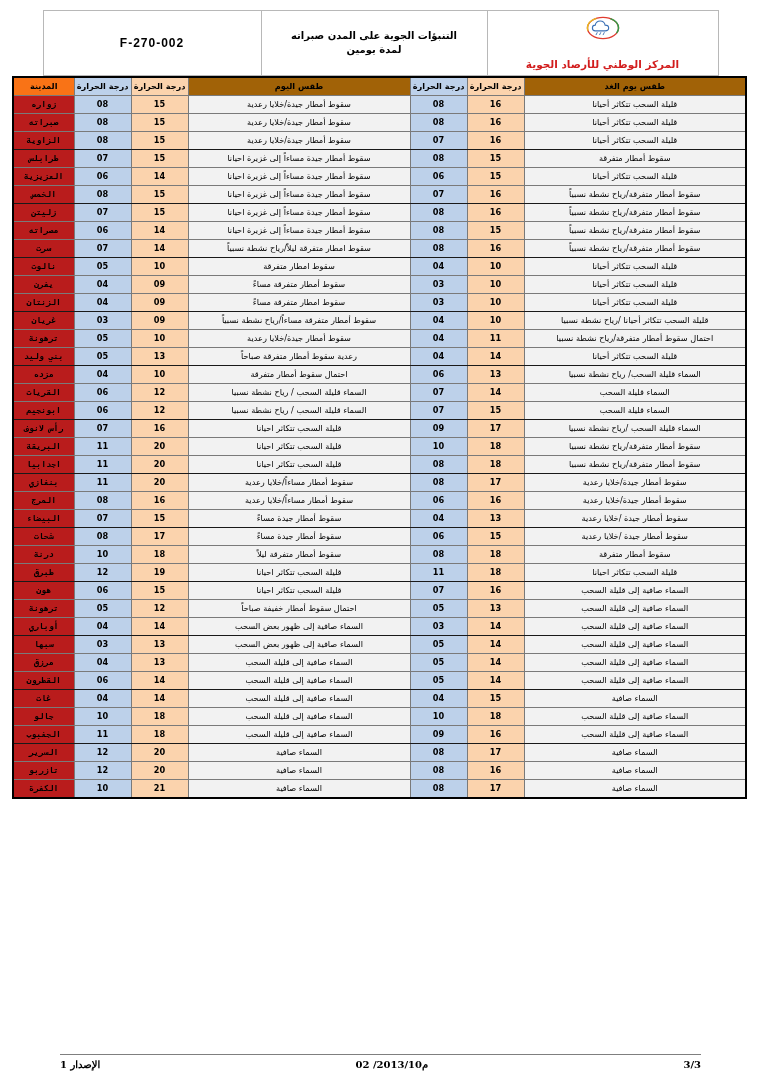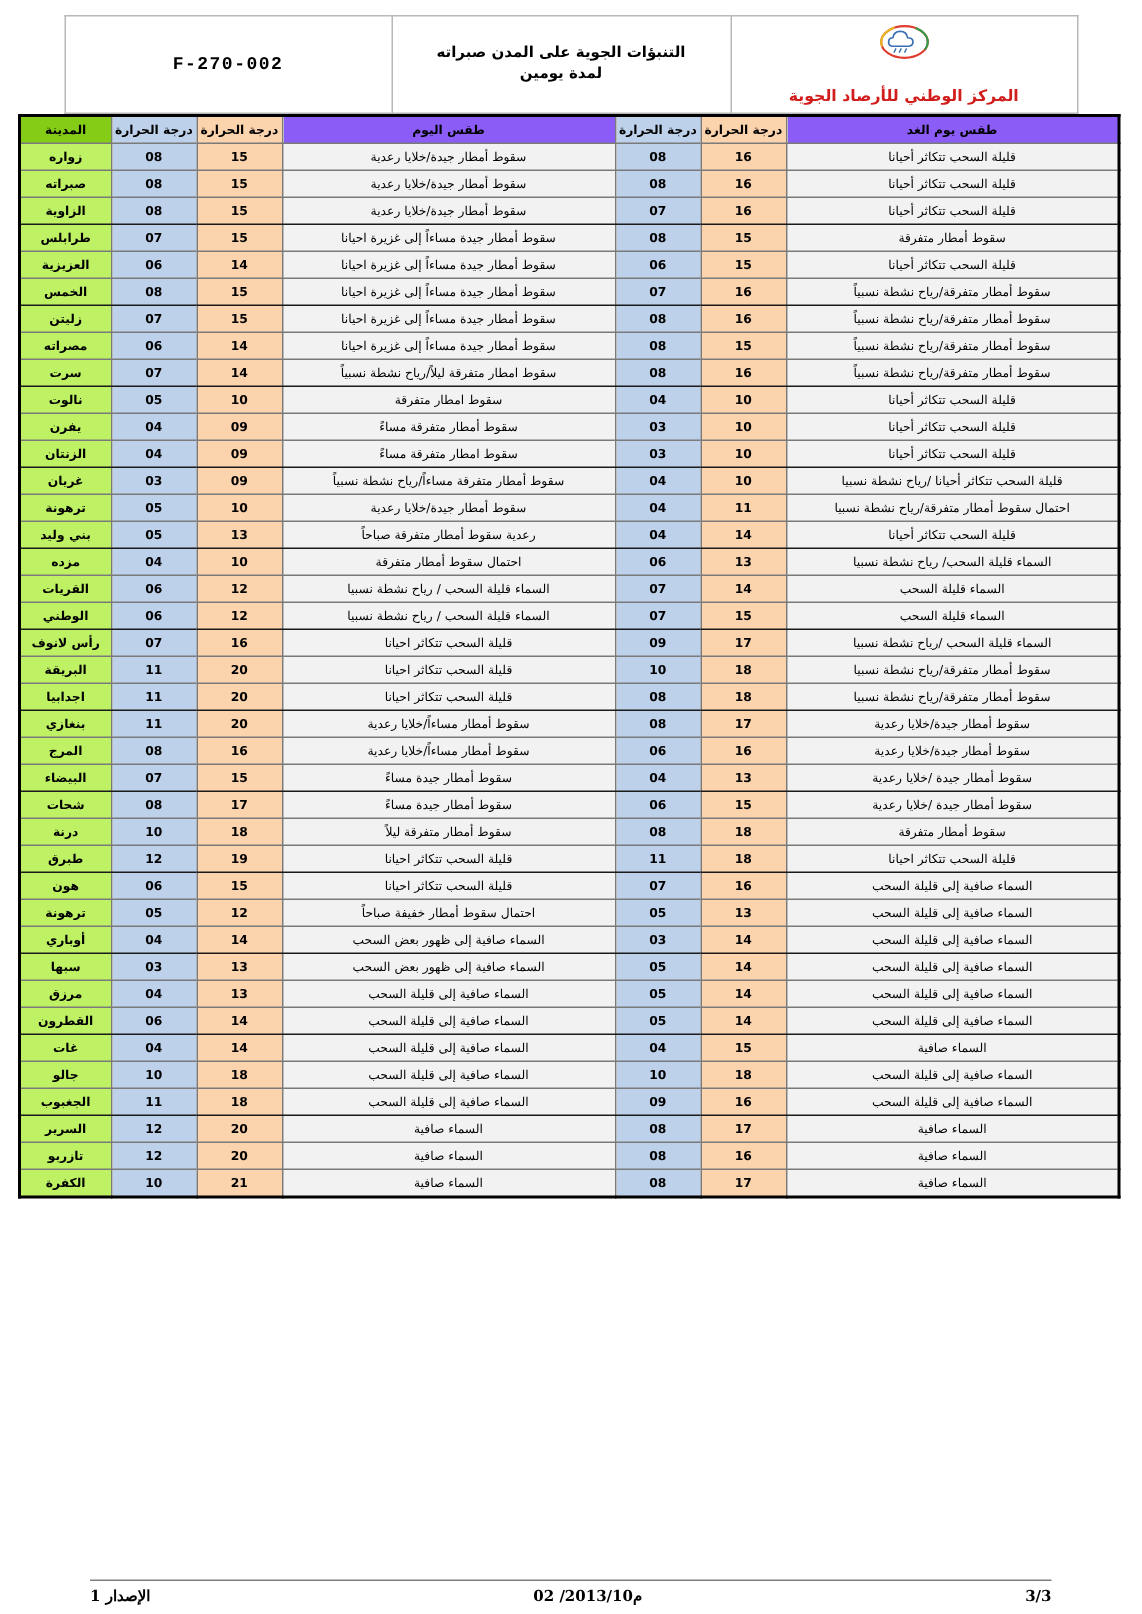--- a/index.html
+++ b/index.html
@@ -30,21 +30,21 @@
   }
   .mh-logo{width:218px;}
   .mh-title{width:213px;}
   .mh-code{width:205px;}
   .org-name{
     color:#d21d1d;font-weight:bold;font-size:10.5px;
     letter-spacing:.2px;line-height:1.2;margin-top:18px;
   }
   .doc-title{font-size:10px;font-weight:bold;line-height:1.45;}
   .doc-code{
-    font-family:Liberation Mono, monospace;
+    font-family:Liberation Sans, sans-serif;
     font-size:12px;font-weight:bold;letter-spacing:1px;direction:ltr;
   }
   .logo-mark{
     width:34px;height:24px;margin:0 auto;display:block;
   }
 
   
   .page-title{
     text-align:center;
     font-size:14.5px;
@@ -78,31 +78,31 @@
   col.c-city{width:61px;}
 
   thead th{
     height:74px;
     font-size:9px;
     font-weight:bold;
     line-height:1.35;
     border:2px solid #000;
     white-space:normal;
   }
-  th.h-wx{background:#8b5cf6;}
+  th.h-wx{background:#a16207;}
   th.h-max{background:#fbd3ad;}
   th.h-min{background:#bdd1ea;}
-  th.h-city{background:#84cc16;}
+  th.h-city{background:#f97316;}
 
   td.wx-cell{background:#f2f2f2;font-size:8px;}
   td.max-cell{background:#fbd3ad;font-weight:bold;font-size:9px;
     font-family:"DejaVu Sans","Liberation Sans",sans-serif;direction:ltr;}
   td.min-cell{background:#bdd1ea;font-weight:bold;font-size:9px;
     font-family:"DejaVu Sans","Liberation Sans",sans-serif;direction:ltr;}
-  td.city-cell{background:#bef264;font-weight:bold;font-size:8.5px;}
+  td.city-cell{background:#b91c1c;font-weight:bold;font-size:8.5px;font-family:Liberation Mono, monospace;}
 
   
   tr.sep td{border-bottom:1.6px solid #1a1a1a;}
 
   
   .footer{
     position:absolute;
     left:0;right:0;
     bottom:16px;
     padding:0 60px;
@@ -325,21 +325,21 @@
             <td class="min-cell">06</td>
             <td class="city-cell">القريات</td>
           </tr>
           <tr class="sep">
             <td class="wx-cell">السماء قليلة السحب</td>
             <td class="max-cell">15</td>
             <td class="min-cell">07</td>
             <td class="wx-cell">السماء قليلة السحب / رياح نشطة نسبيا</td>
             <td class="max-cell">12</td>
             <td class="min-cell">06</td>
-            <td class="city-cell">الوطني</td>
+            <td class="city-cell">ابونجيم</td>
           </tr>
           <tr>
             <td class="wx-cell">السماء قليلة السحب /رياح نشطة نسبيا</td>
             <td class="max-cell">17</td>
             <td class="min-cell">09</td>
             <td class="wx-cell">قليلة السحب تتكاثر  احيانا</td>
             <td class="max-cell">16</td>
             <td class="min-cell">07</td>
             <td class="city-cell">رأس لانوف</td>
           </tr>

